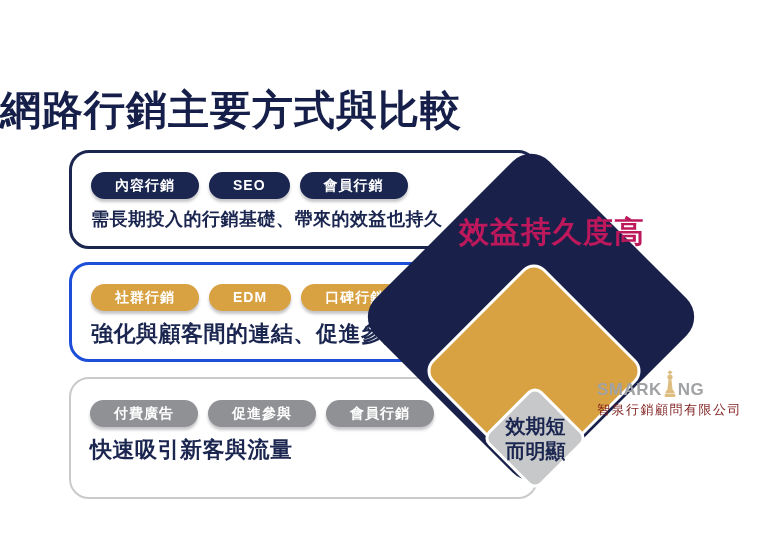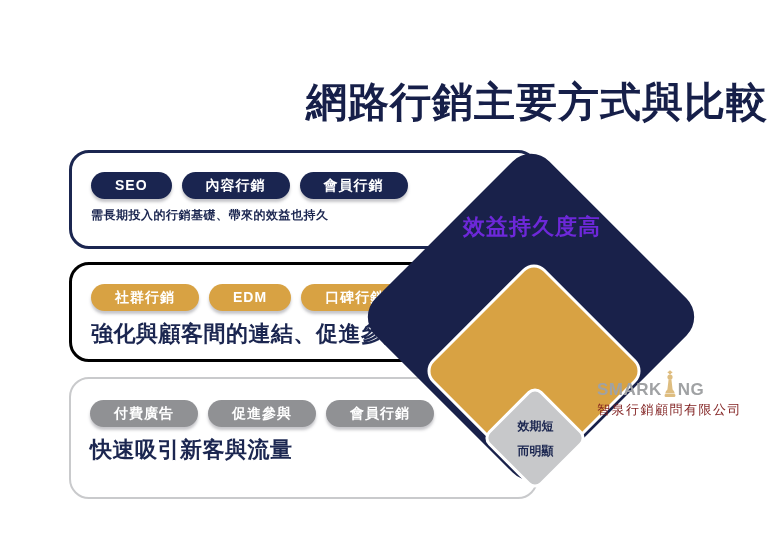--- a/index.html
+++ b/index.html
@@ -1,73 +1,73 @@
 <!DOCTYPE html>
 <html><head>
 <meta charset="utf-8">
 <style>
   html,body{margin:0;padding:0;background:#ffffff;}
   *{box-sizing:border-box;font-family:"Liberation Sans","DejaVu Sans",sans-serif;}
   .stage{position:relative;width:768px;height:543px;background:#ffffff;overflow:hidden;}
 
   
-  .title{position:absolute;top:48px;left:0;width:768px;text-align:right;
+  .title{position:absolute;top:56px;left:0;width:768px;text-align:left;
          font-size:41px;font-weight:900;color:#161f49;letter-spacing:1px;}
 
   
   .card{position:absolute;left:69px;width:469px;background:#ffffff;border-radius:20px;
         padding:19px 0 0 19px;z-index:1;}
   .card--navy{top:150px;height:99px;border:3px solid #1b2650;}
-  .card--gold{top:262px;height:100px;border:3px solid #000000;}
+  .card--gold{top:262px;height:100px;border:3px solid #1d4ed8;}
   .card--gray{top:377px;height:122px;border:2px solid #c9cacc;padding-top:21px;}
 
   .pills{display:flex;gap:10px;}
   .pill{height:27px;line-height:27px;border-radius:14px;padding:0 24px;color:#ffffff;
         font-size:14px;font-weight:700;letter-spacing:1px;white-space:nowrap;
         box-shadow:0 3px 3px rgba(90,90,100,0.35);}
   .pill--navy{background:#1a2550;}
   .pill--gold{background:#d8a243;}
   .pill--gray{background:#909194;}
 
   .desc{margin-top:8px;font-weight:700;color:#1b2650;}
-  .desc--sm{font-size:12px;letter-spacing:0.5px;}
+  .desc--sm{font-size:18px;letter-spacing:0.5px;}
   .desc--lg{font-size:22px;letter-spacing:0.5px;}
 
   
   .diamond{position:absolute;transform:rotate(45deg);}
   .diamond--navy{left:408px;top:194px;width:246px;height:246px;background:#19214a;
                  border-radius:26px;z-index:2;}
   .diamond--gold{left:454px;top:291px;width:160px;height:160px;background:#d8a243;
                  border:3px solid #ffffff;border-radius:16px;z-index:3;}
   .diamond--gray{left:497px;top:400px;width:76px;height:76px;background:#c7c8ca;
                  border:3px solid #ffffff;border-radius:10px;z-index:4;}
 
-  .diamond-label-high{position:absolute;left:432px;top:212px;width:200px;text-align:center;
-                      font-size:22px;font-weight:700;color:#6d28d9;letter-spacing:1px;z-index:5;}
+  .diamond-label-high{position:absolute;left:452px;top:212px;width:200px;text-align:center;
+                      font-size:30px;font-weight:700;color:#be185d;letter-spacing:1px;z-index:5;}
   .diamond-label-low{position:absolute;left:485px;top:414px;width:101px;text-align:center;
-                     font-size:12px;font-weight:700;color:#1b2650;line-height:25px;z-index:5;}
+                     font-size:20px;font-weight:700;color:#1b2650;line-height:25px;z-index:5;}
 
   
   .logo{position:absolute;left:597px;top:370px;z-index:6;}
   .logo-row{display:flex;align-items:flex-end;height:28px;}
   .logo-text{font-size:17px;font-weight:700;color:#a0a2a4;letter-spacing:0.5px;line-height:17px;}
   .logo-piece{width:14px;height:28px;margin:0 1px;}
   .logo-company{margin-top:3px;font-size:13px;color:#7f1d1d;letter-spacing:1.5px;}
 </style>
 </head>
 <body>
 
 <div class="stage">
 
   <h1 class="title">網路行銷主要方式與比較</h1>
 
   <div class="card card--navy">
     <div class="pills">
+      <span class="pill pill--navy">內容行銷</span>
       <span class="pill pill--navy">SEO</span>
-      <span class="pill pill--navy">內容行銷</span>
       <span class="pill pill--navy">會員行銷</span>
     </div>
     <div class="desc desc--sm">需長期投入的行銷基礎、帶來的效益也持久</div>
   </div>
 
   <div class="card card--gold">
     <div class="pills">
       <span class="pill pill--gold">社群行銷</span>
       <span class="pill pill--gold">EDM</span>
       <span class="pill pill--gold">口碑行銷</span>

